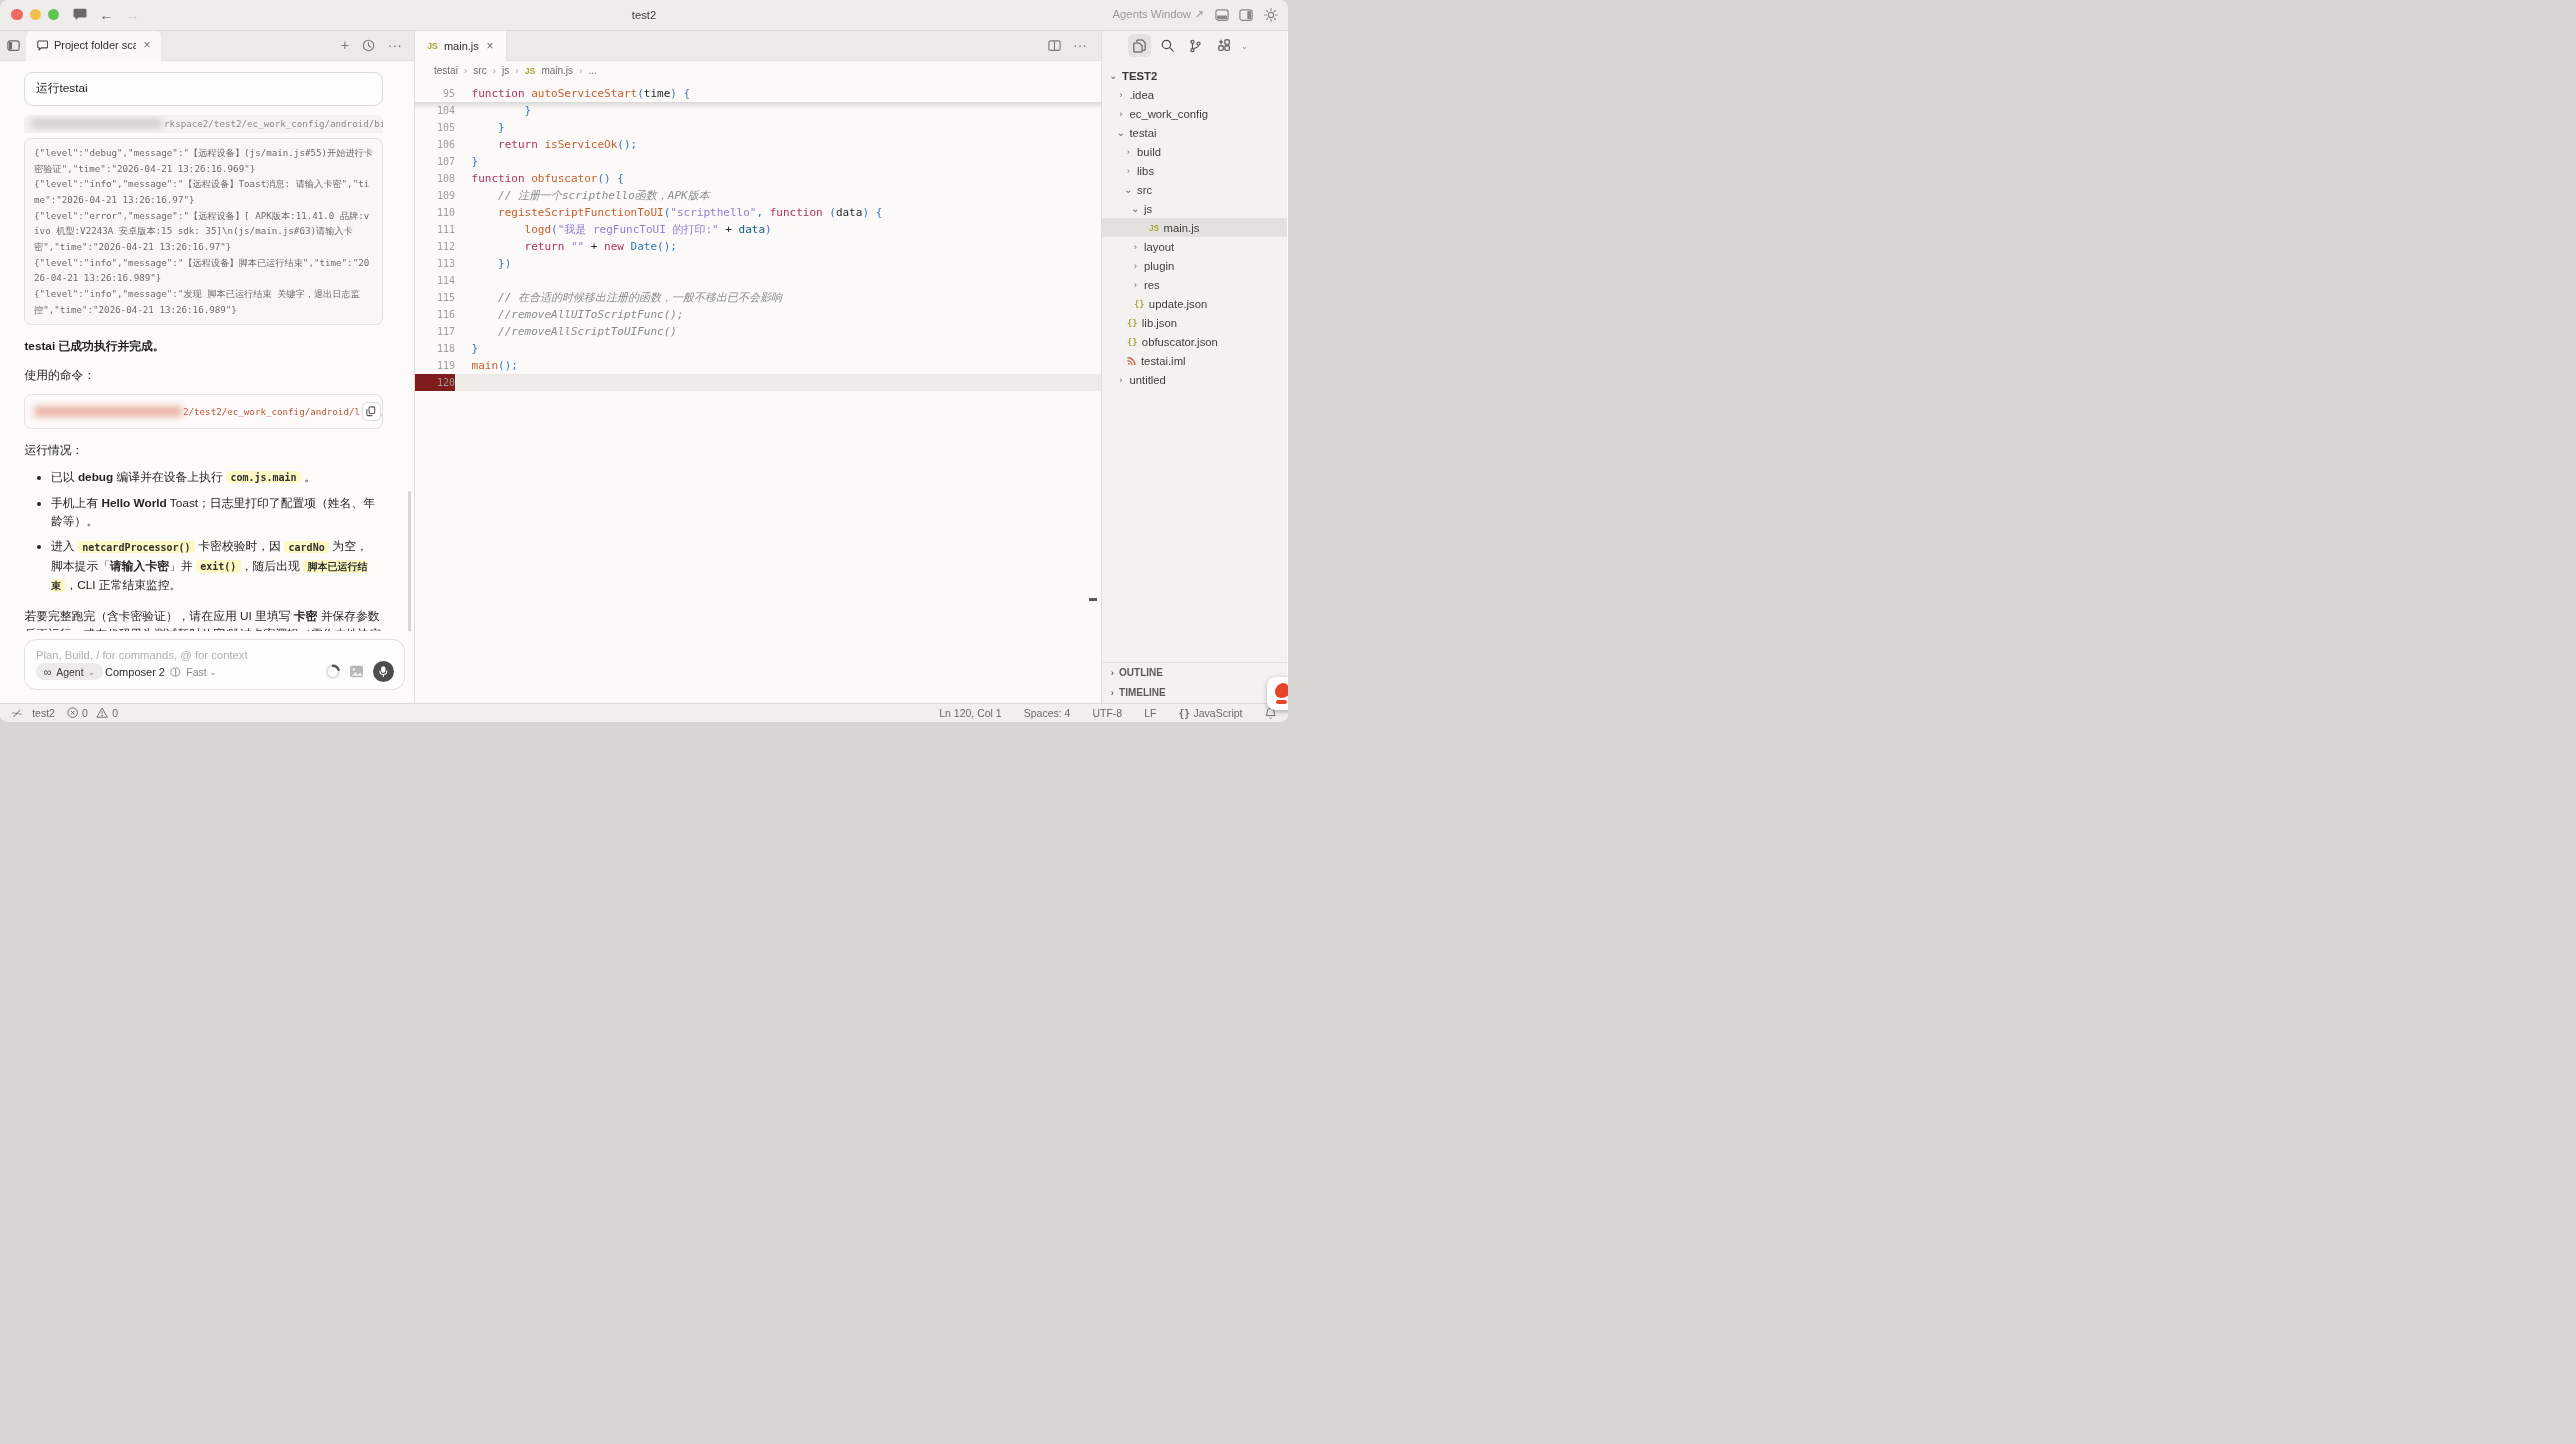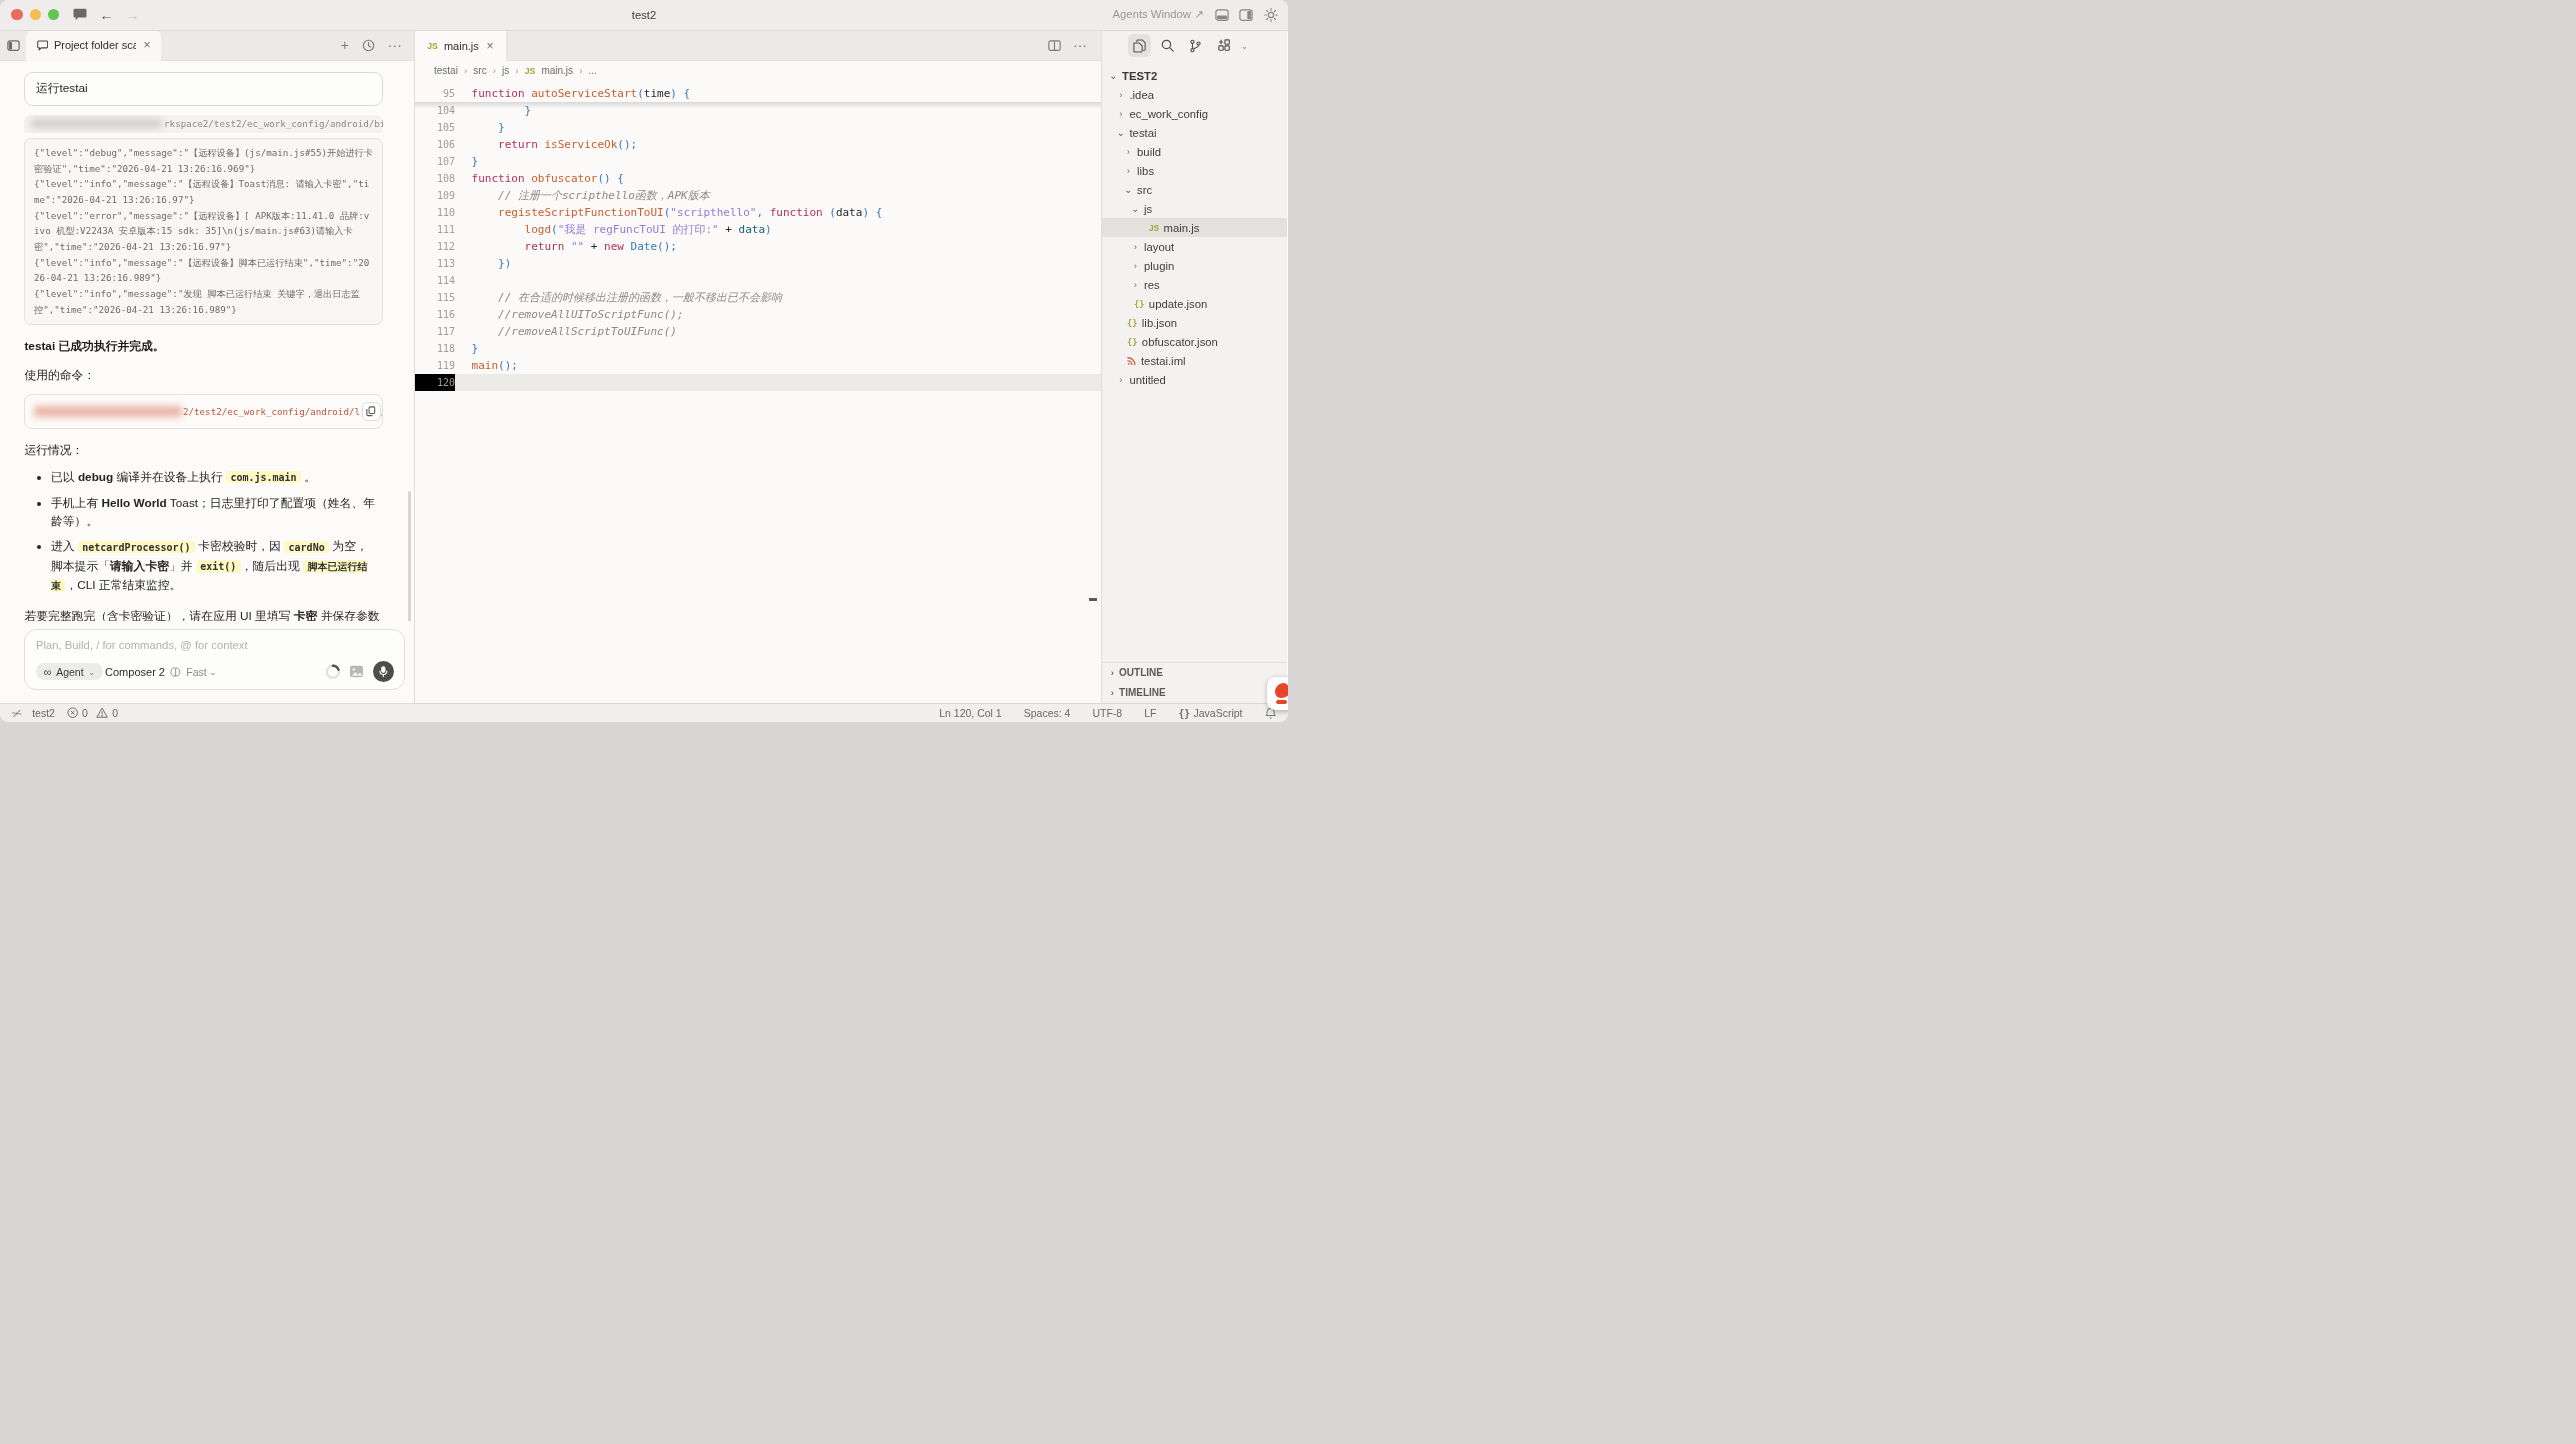--- a/index.html
+++ b/index.html
@@ -42,21 +42,21 @@
   .chat-p { margin:11.3px 31px 0 24.4px; font-size:11.8px; color:#262524; line-height:18.3px; }
   .cmd-box { margin:9.6px 31px 0 24.4px; border:0.9px solid #e4e2df; background:#fcfbf9; border-radius:7.8px; padding:7px 8.7px; display:flex; align-items:center; overflow:hidden; white-space:nowrap; }
   .cmd-text { font-family:"DejaVu Sans Mono", monospace; font-size:9.2px; color:#c0563c; }
   .blur-red { width:148px; height:10.5px; background:#eab3a6; margin-right:0.9px; }
   .copy-btn { flex:0 0 auto; width:19px; height:19px; border:0.9px solid #dddbd8; background:#ffffff; border-radius:5.2px; display:flex; align-items:center; justify-content:center; margin-left:1.7px; color:#555; }
   .chat-ul { margin:8.7px 35px 0 51px; }
   .chat-ul li { font-size:11.8px; color:#262524; line-height:18.3px; margin-top:7px; }
   .chip { font-family:"DejaVu Sans Mono", monospace; font-size:10px; font-weight:bold; background:#fef9c3; border-radius:3.5px; padding:0.9px 4.4px; color:#30302f; }
   .chat-vscroll { position:absolute; right:2.6px; top:430px; width:3.5px; height:166px; border-radius:1.7px; background:#d8d6d3; }
 
-  .composer { flex:0 0 auto; margin:8.7px 8.7px 12.2px 24.4px; border:0.9px solid #e0deda; border-radius:12.2px; background:#fdfdfc; height:61px; padding:8.7px 10.5px 7px 10.5px; display:flex; flex-direction:column; justify-content:space-between; }
+  .composer { flex:0 0 auto; margin:8.7px 8.7px 12.2px 24.4px; border:0.9px solid #e0deda; border-radius:12.2px; background:#fdfdfc; height:51px; padding:8.7px 10.5px 7px 10.5px; display:flex; flex-direction:column; justify-content:space-between; }
   .composer-ph { font-size:11.3px; color:#b3b1ae; }
   .composer-row { display:flex; align-items:center; }
   .agent-pill { display:flex; align-items:center; gap:4.4px; background:#ecebe8; border-radius:9.6px; padding:2.6px 7.8px; font-size:10.5px; color:#3c3b39; }
   .agent-pill .inf { font-size:11.3px; }
   .model { margin-left:2px; font-size:11px; color:#2b2a29; display:flex; align-items:center; gap:5px; }
   .model .speed { color:#8c8a88; font-size:10.5px; display:flex; align-items:center; gap:2.6px;}
   .composer-right { margin-left:auto; display:flex; align-items:center; gap:8.7px; }
   .mic-btn { width:21px; height:21px; border-radius:50%; background:#4e4d4b; display:flex; align-items:center; justify-content:center; }
   .chev { font-size:8.7px; color:#8c8a88; }
 
@@ -69,21 +69,21 @@
   .js-badge { font-size:8.7px; font-weight:bold; color:#a8a437; }
   .breadcrumbs { height:19px; display:flex; align-items:center; gap:6.1px; padding-left:19px; font-size:10px; color:#6e6c6a; background:#fbfaf9; }
   .breadcrumbs .sep { color:#9a9896; font-size:9.6px; }
 
   .code-area { position:relative; flex:1; overflow:hidden; font-family:"DejaVu Sans Mono", monospace; font-size:11px; }
   .code-row { display:flex; height:17px; line-height:17px; position:relative; }
   .code-row .num { width:40px; text-align:right; color:#a09d9a; font-size:10px; flex:0 0 auto; }
   .code-row .src { padding-left:16.6px; white-space:pre; }
   .sticky-wrap { position:relative; padding-top:5.2px; background:#fbfaf9; z-index:3; }
   .sticky-shadow { position:absolute; left:0; right:0; top:100%; height:7px; background:linear-gradient(#00000022,#00000000); }
-  .code-row.current { background:#000000;flex-direction:column; }
+  .code-row.current { background:#7f1d1d;flex-direction:column; }
   .code-row.current .hl { position:absolute; left:40px; right:0; top:0; bottom:0; background:#ecebe8; }
   .tk-k{color:#b03060;} .tk-f{color:#c75f2c;} .tk-s{color:#8f7ed6;} .tk-p{color:#3d74c4;}
   .tk-c{color:#8a8a88; font-style:italic;} .tk-v{color:#15607f;} .tk-t{color:#2e7bb5;} .tk-n{color:#1f2328;}
   .ovr-dash { position:absolute; right:4.4px; top:518px; width:7.8px; height:2.6px; background:#5a5a58; z-index:4; }
 
   
   .sidebar { width:185px; background:#f4f2f0; display:flex; flex-direction:column; }
   .side-header { height:30.5px; display:flex; align-items:center; justify-content:flex-start; gap:5.2px; padding-left:26px; color:#4f4d4b; }
   .side-tool { width:23px; height:23px; border-radius:5.2px; display:flex; align-items:center; justify-content:center; }
   .side-tool.active { background:#e4e2df; }

